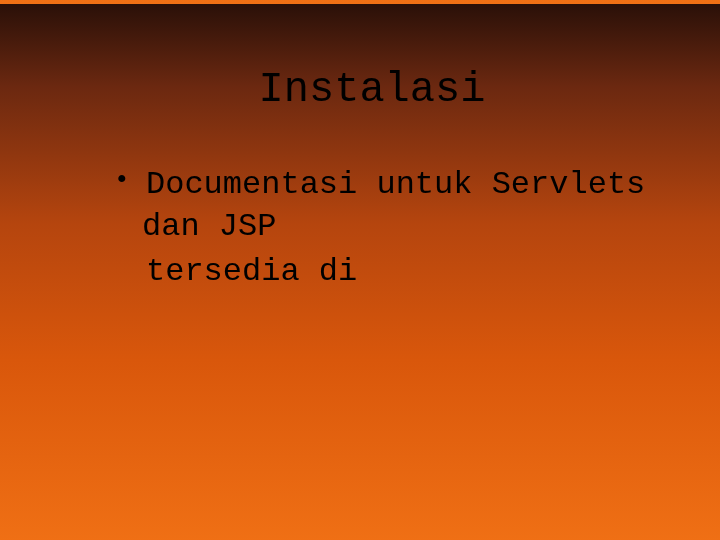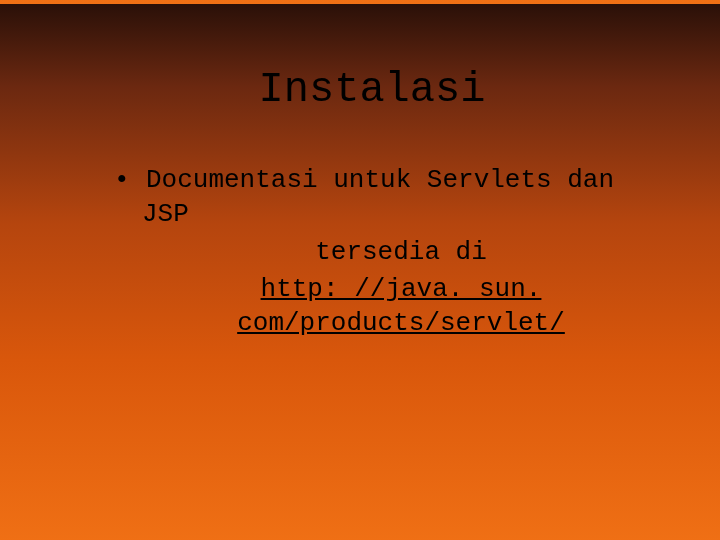--- a/index.html
+++ b/index.html
@@ -27,49 +27,47 @@
       font-weight: normal;
       margin-bottom: 50px;
     }
     .content {
       padding-left: 30px;
     }
     ul {
       list-style: none;
     }
     li {
-      font-size: 26px;
+      font-size: 32px;
       line-height: 1.3;
       margin-bottom: 6px;
       position: relative;
       padding-left: 28px;
     }
     li::before {
       content: "•";
       position: absolute;
       left: 0;
       top: 0;
       font-size: 26px;
     }
     .indent {
       display: block;
       padding-left: 0;
-      text-align: center;
     }
     .link {
       text-decoration: underline;
     }
   </style>
 </head>
 <body>
 
 <div class="slide">
   <h1 class="title">Instalasi</h1>
   <div class="content">
     <ul>
       <li>
         <span>Documentasi untuk Servlets dan JSP</span>
         <span class="indent">tersedia di</span>
-        <span class="indent link">http: //java. sun. com/products/servlet/</span>
       </li>
     </ul>
   </div>
 </div>
 
 </body></html>

